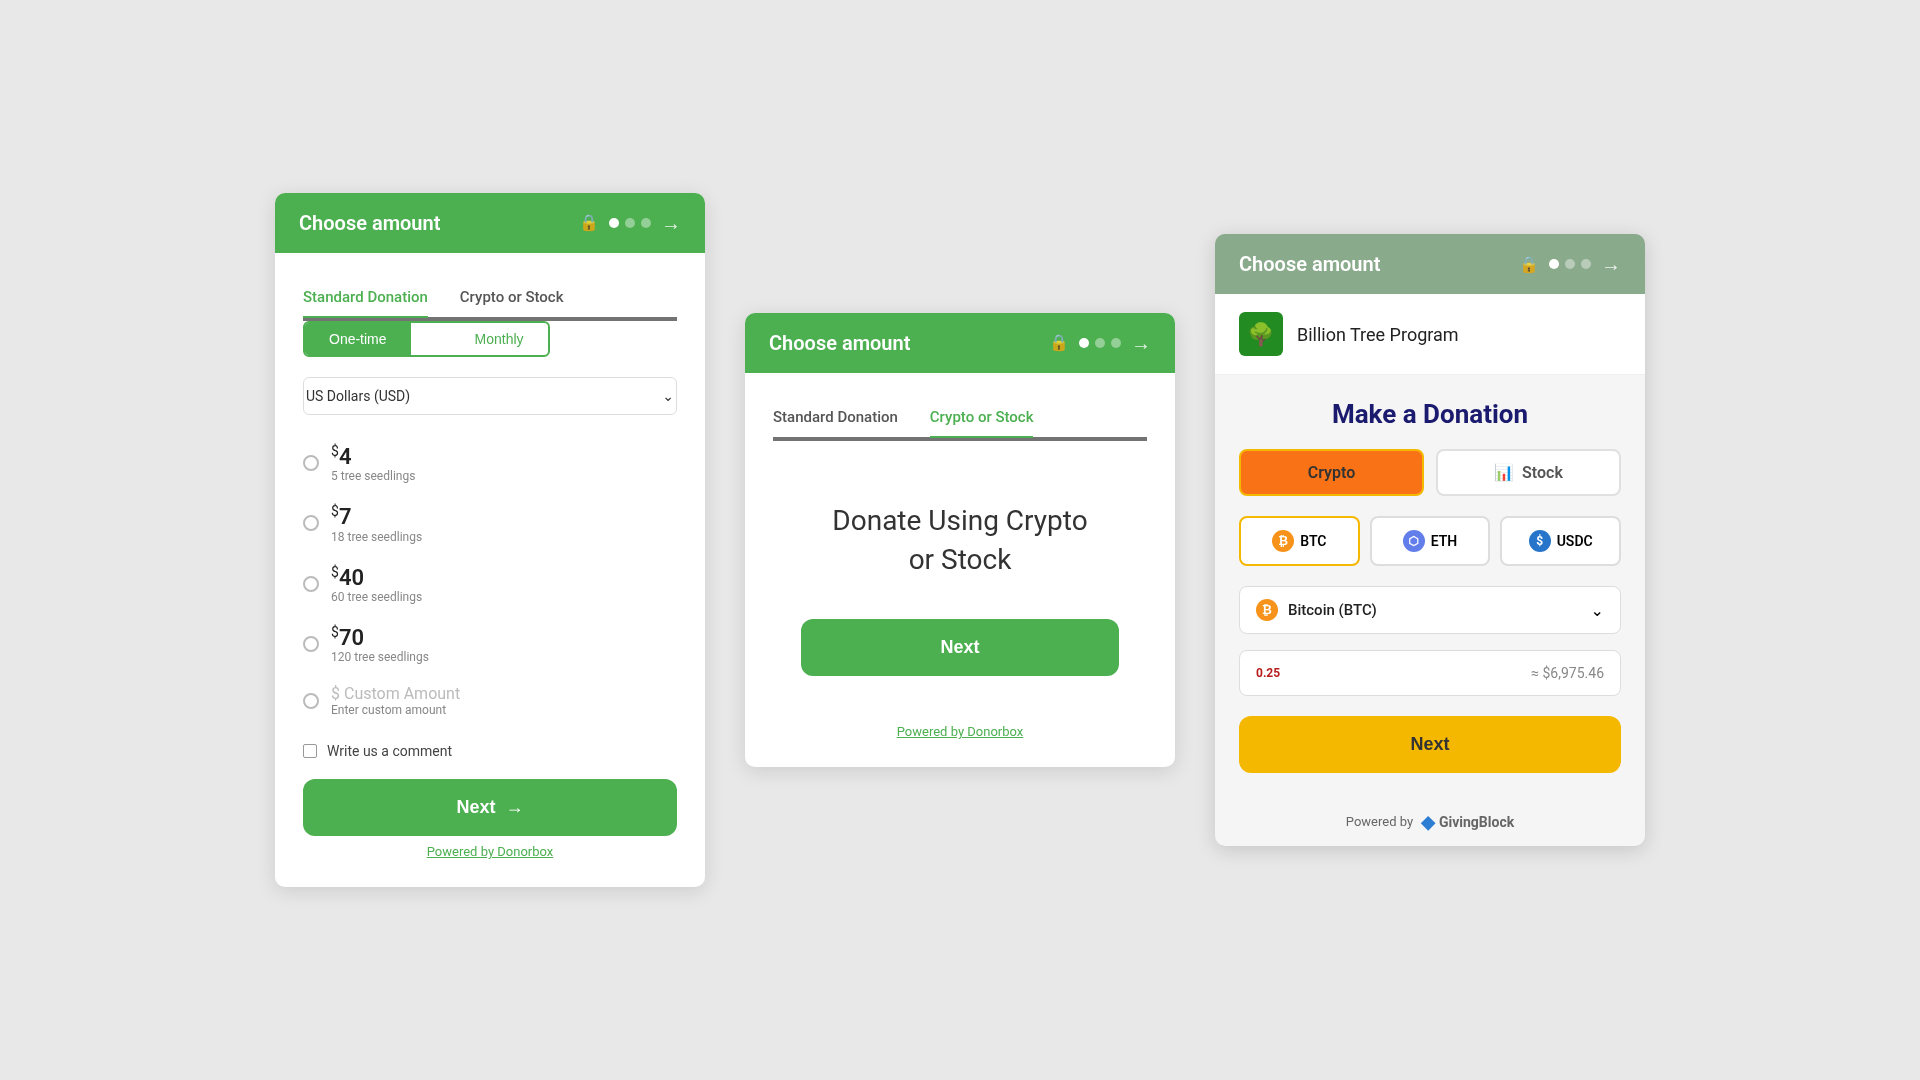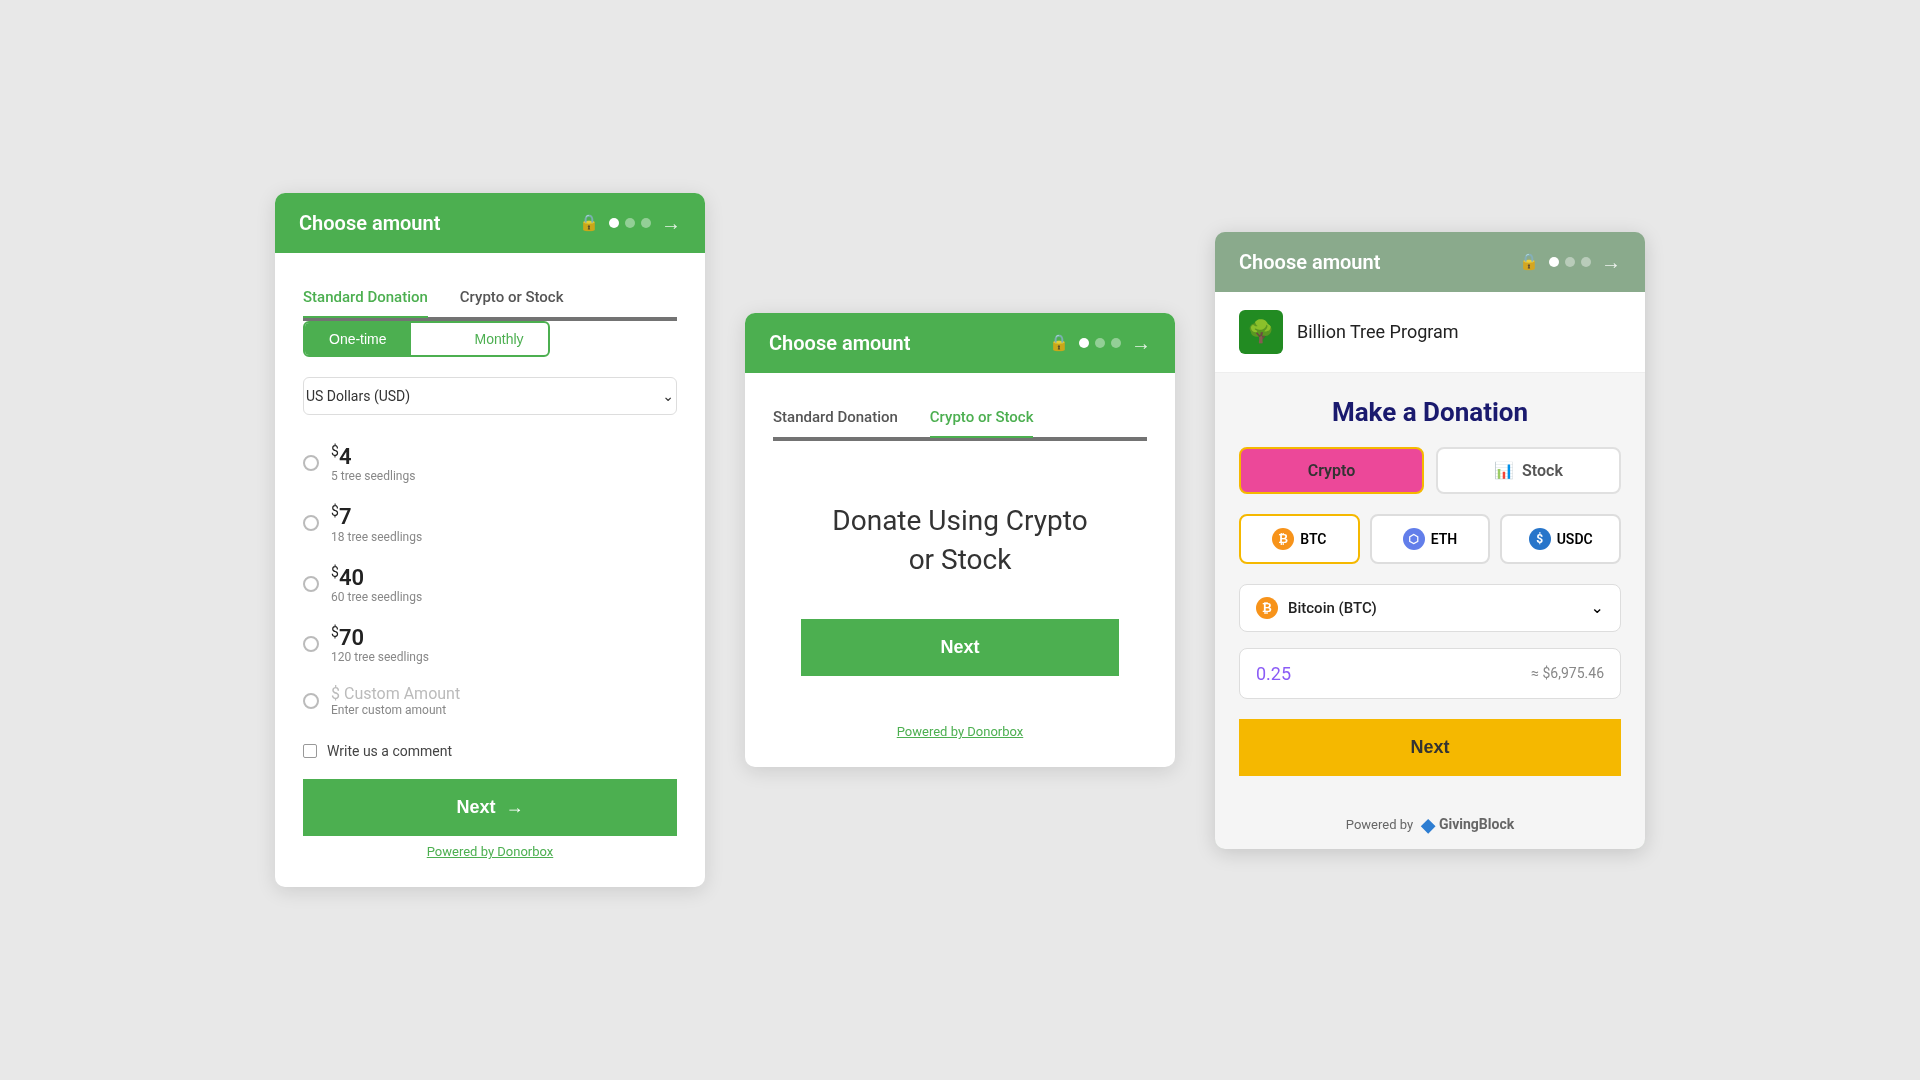--- a/index.html
+++ b/index.html
@@ -135,21 +135,21 @@
     }
     .checkbox { width: 14px; height: 14px; border: 1px solid #999; border-radius: 2px; flex-shrink: 0; }
     .comment-label { font-size: 14px; color: #444; }
 
     
     .next-btn {
       width: 100%;
       background: #4caf50;
       color: #fff;
       border: none;
-      border-radius: 0;
+      border-radius: 12px;
       padding: 18px;
       font-size: 18px;
       font-weight: 600;
       cursor: pointer;
       display: flex;
       align-items: center;
       justify-content: center;
       gap: 10px;
     }
     .next-btn.yellow {
@@ -238,21 +238,21 @@
       border: 2px solid #e0e0e0;
       text-align: center;
       font-size: 16px;
       font-weight: 600;
       cursor: pointer;
       background: #fff;
       color: #555;
       display: flex; align-items: center; justify-content: center; gap: 8px;
     }
     .asset-tab.active {
-      background: #ec4899;
+      background: #f97316;
       border-color: #f5b800;
       color: #333;
       text-align: right;
     }
 
     
     .coin-row { display: flex; gap: 10px; margin-bottom: 20px; }
     .coin-btn {
       flex: 1;
       padding: 12px 8px;
@@ -286,21 +286,21 @@
     .amount-input-row {
       border: 1.5px solid #ddd;
       border-radius: 8px;
       padding: 14px 16px;
       background: #fff;
       display: flex;
       align-items: center;
       justify-content: space-between;
       margin-bottom: 20px;
     }
-    .amount-left { font-size: 18px; color: #8b5cf6; }
+    .amount-left { font-size: 12px; color: #b91c1c; font-weight: bold; }
     .amount-approx { font-size: 14px; color: #888; }
 
     .powered-by-block {
       display: flex;
       align-items: center;
       justify-content: center;
       gap: 8px;
       padding: 14px;
       font-size: 13px;
       color: #666;

